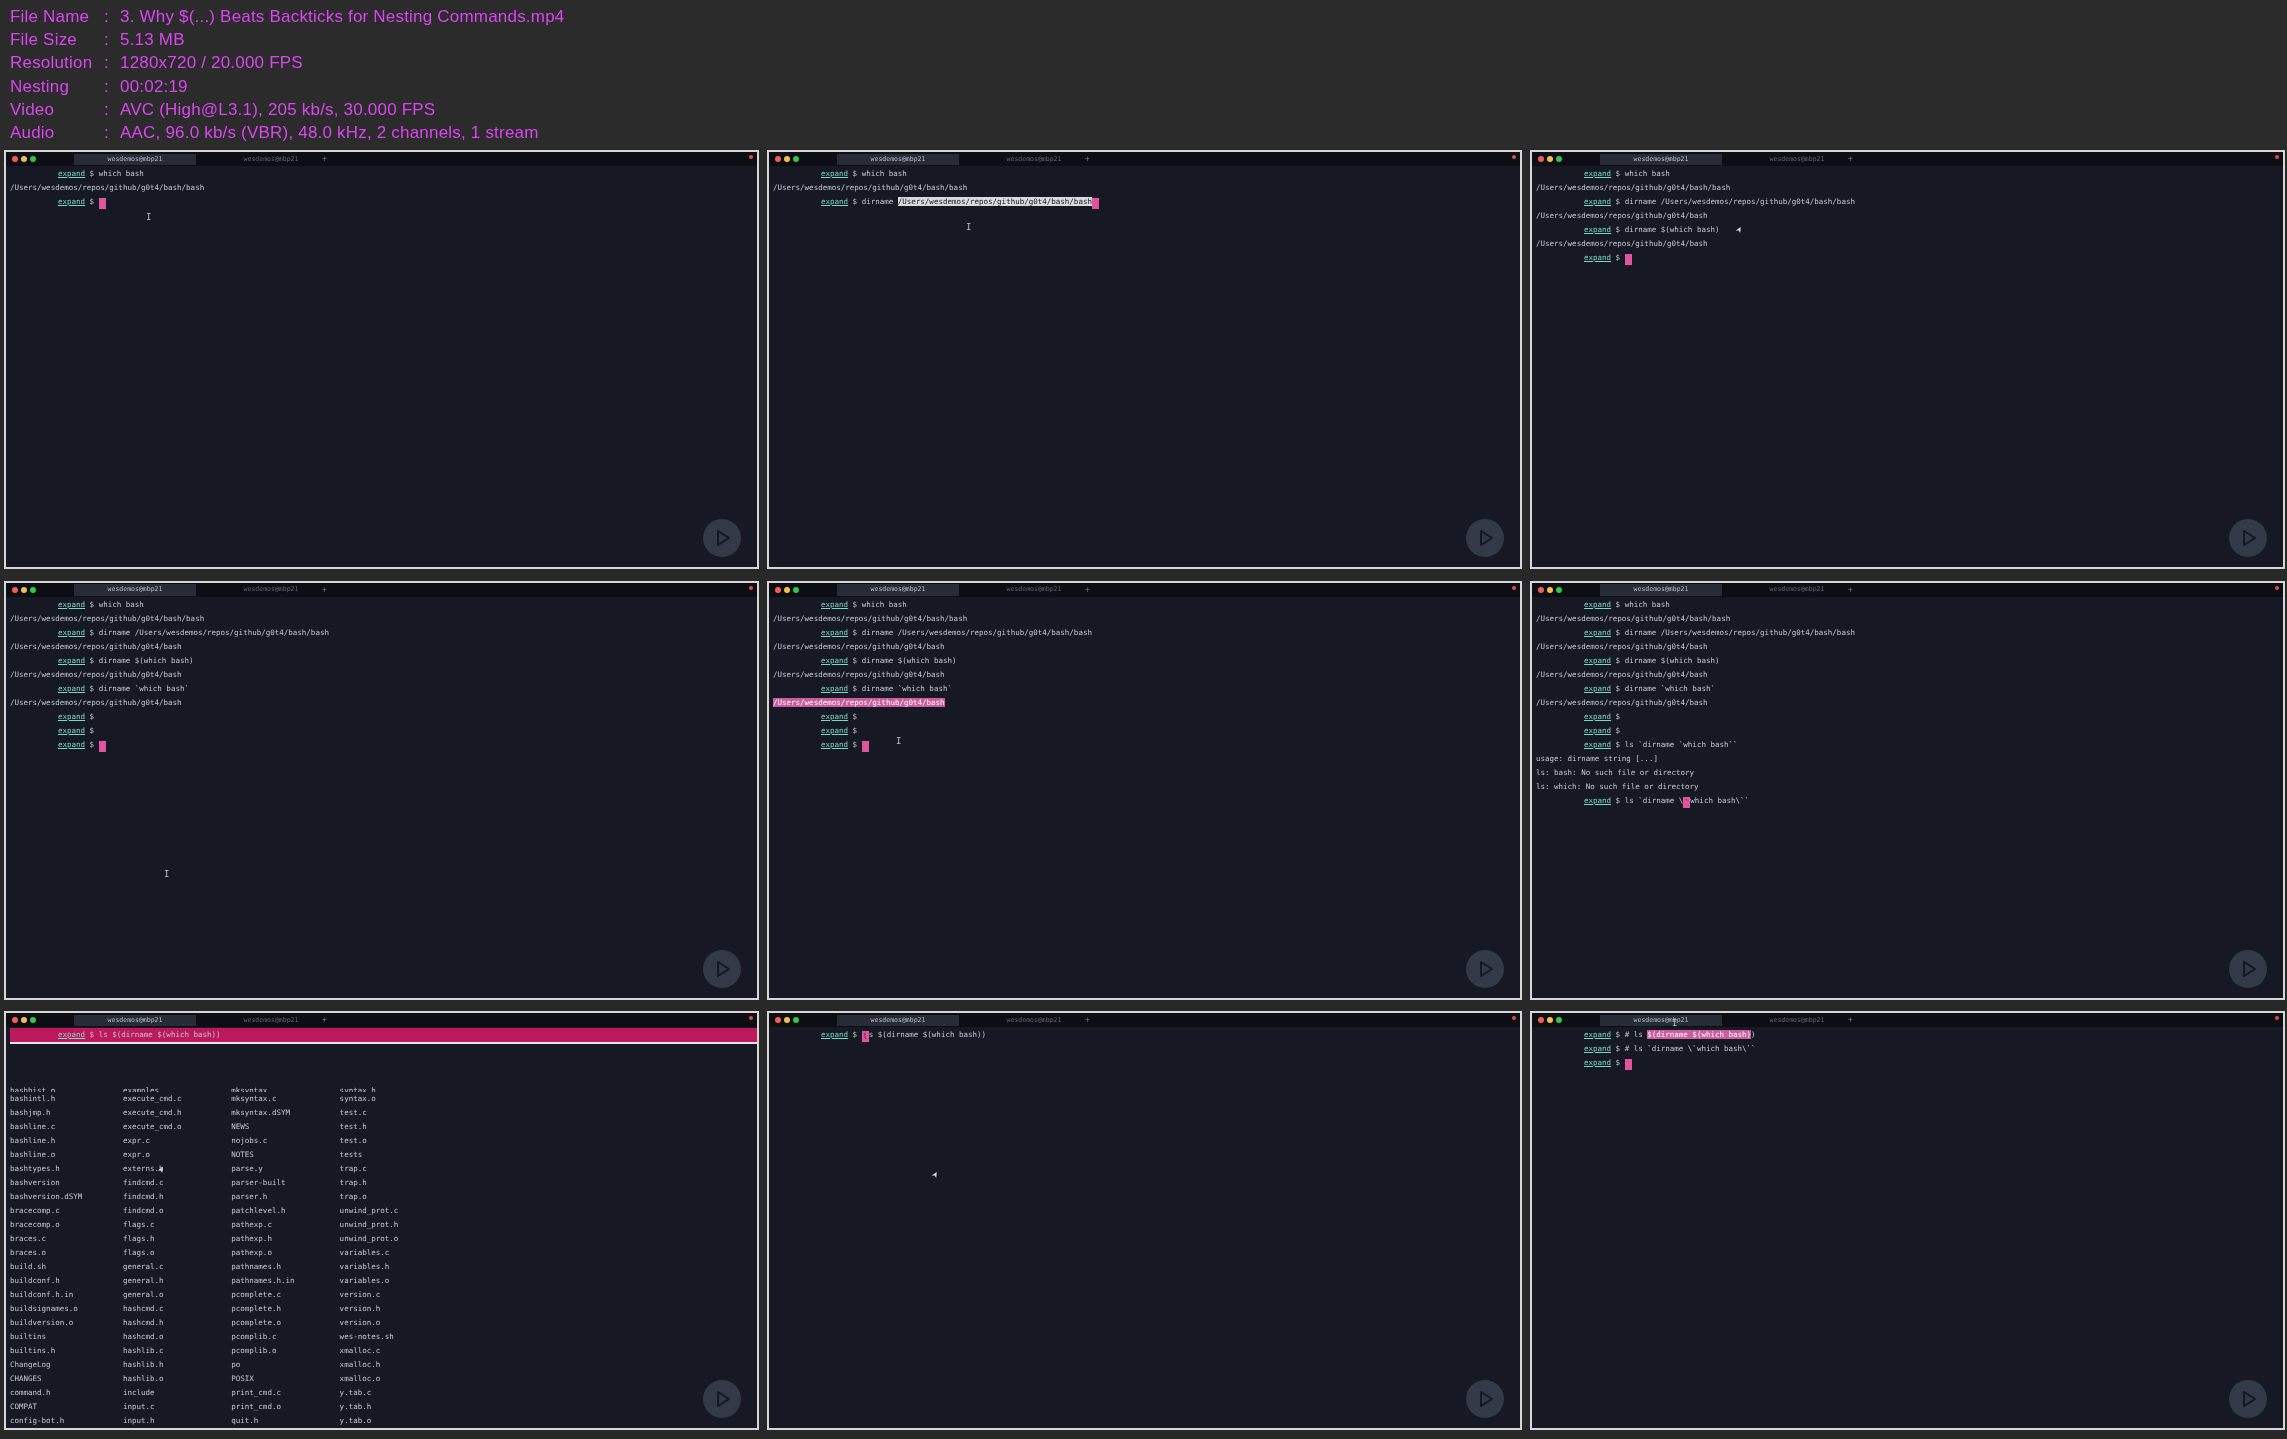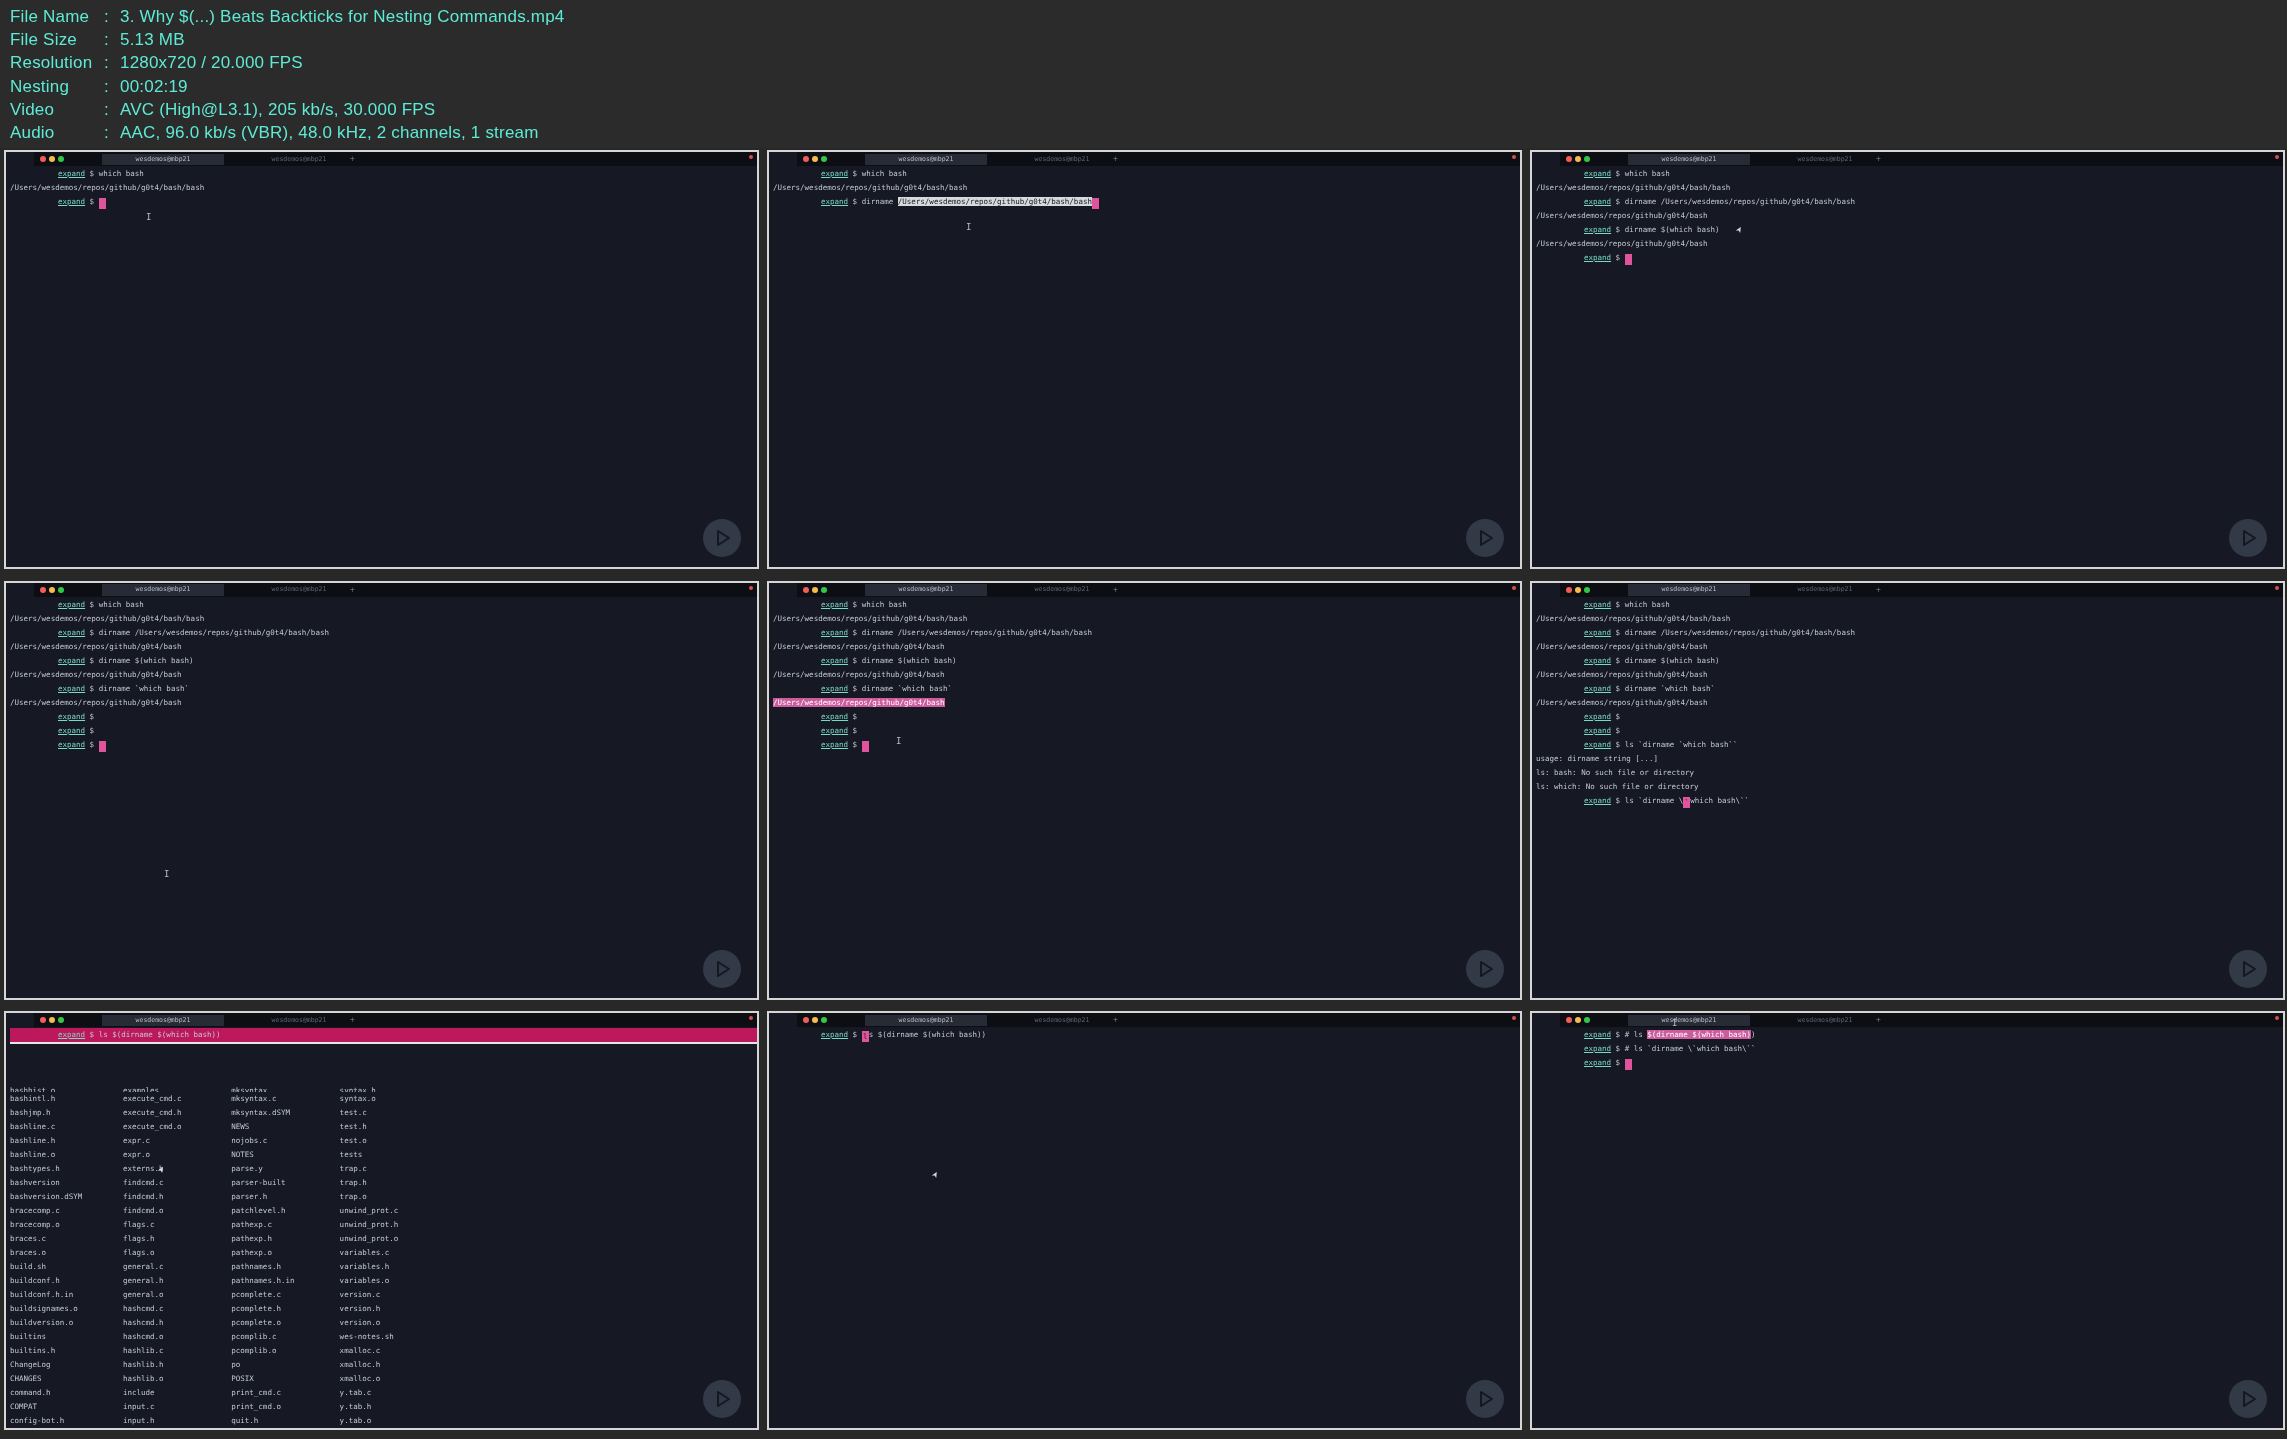--- a/index.html
+++ b/index.html
@@ -6,36 +6,36 @@
   body{
     width:2287px;height:1439px;position:relative;overflow:hidden;
     background:#282828;font-family:"Liberation Sans",sans-serif;
   }
   
   .meta{
     position:absolute;left:0;top:0;width:2287px;height:148px;
     background:#2b2b2b;padding:5px 0 0 10px;box-sizing:border-box;
   }
   .meta-row{display:flex;height:23.3px;align-items:center;
-    font-size:17px;color:#5eead4;letter-spacing:.2px;}
+    font-size:17px;color:#d946ef;letter-spacing:.2px;}
   .meta-label{width:94px;flex:none;}
   .meta-colon{width:16px;flex:none;}
   .meta-value{white-space:pre;}
   
   .grid{
     position:absolute;left:4px;top:150px;
     display:grid;grid-template-columns:repeat(3,755px);
     grid-auto-rows:419px;column-gap:8px;row-gap:11.5px;
   }
   .cell{
     position:relative;background:#161923;border:2px solid #d6d6d6;
     box-sizing:border-box;overflow:hidden;
   }
   
-  .titlebar{position:relative;height:14px;background:#0c0e14;margin-left:28px;}
+  .titlebar{position:relative;height:14px;background:#0c0e14;}
   .dot{position:absolute;top:4px;width:6px;height:6px;border-radius:50%;}
   .dot-r{left:6px;background:#f25d58;}
   .dot-y{left:15px;background:#f5bd4f;}
   .dot-g{left:24px;background:#33c748;}
   .tab-active{
     position:absolute;left:68px;top:1.5px;width:122px;height:11.5px;
     background:#262b35;color:#b7bdc9;
     font:6.5px/11.5px "DejaVu Sans Mono",monospace;text-align:center;
     overflow:hidden;
   }

